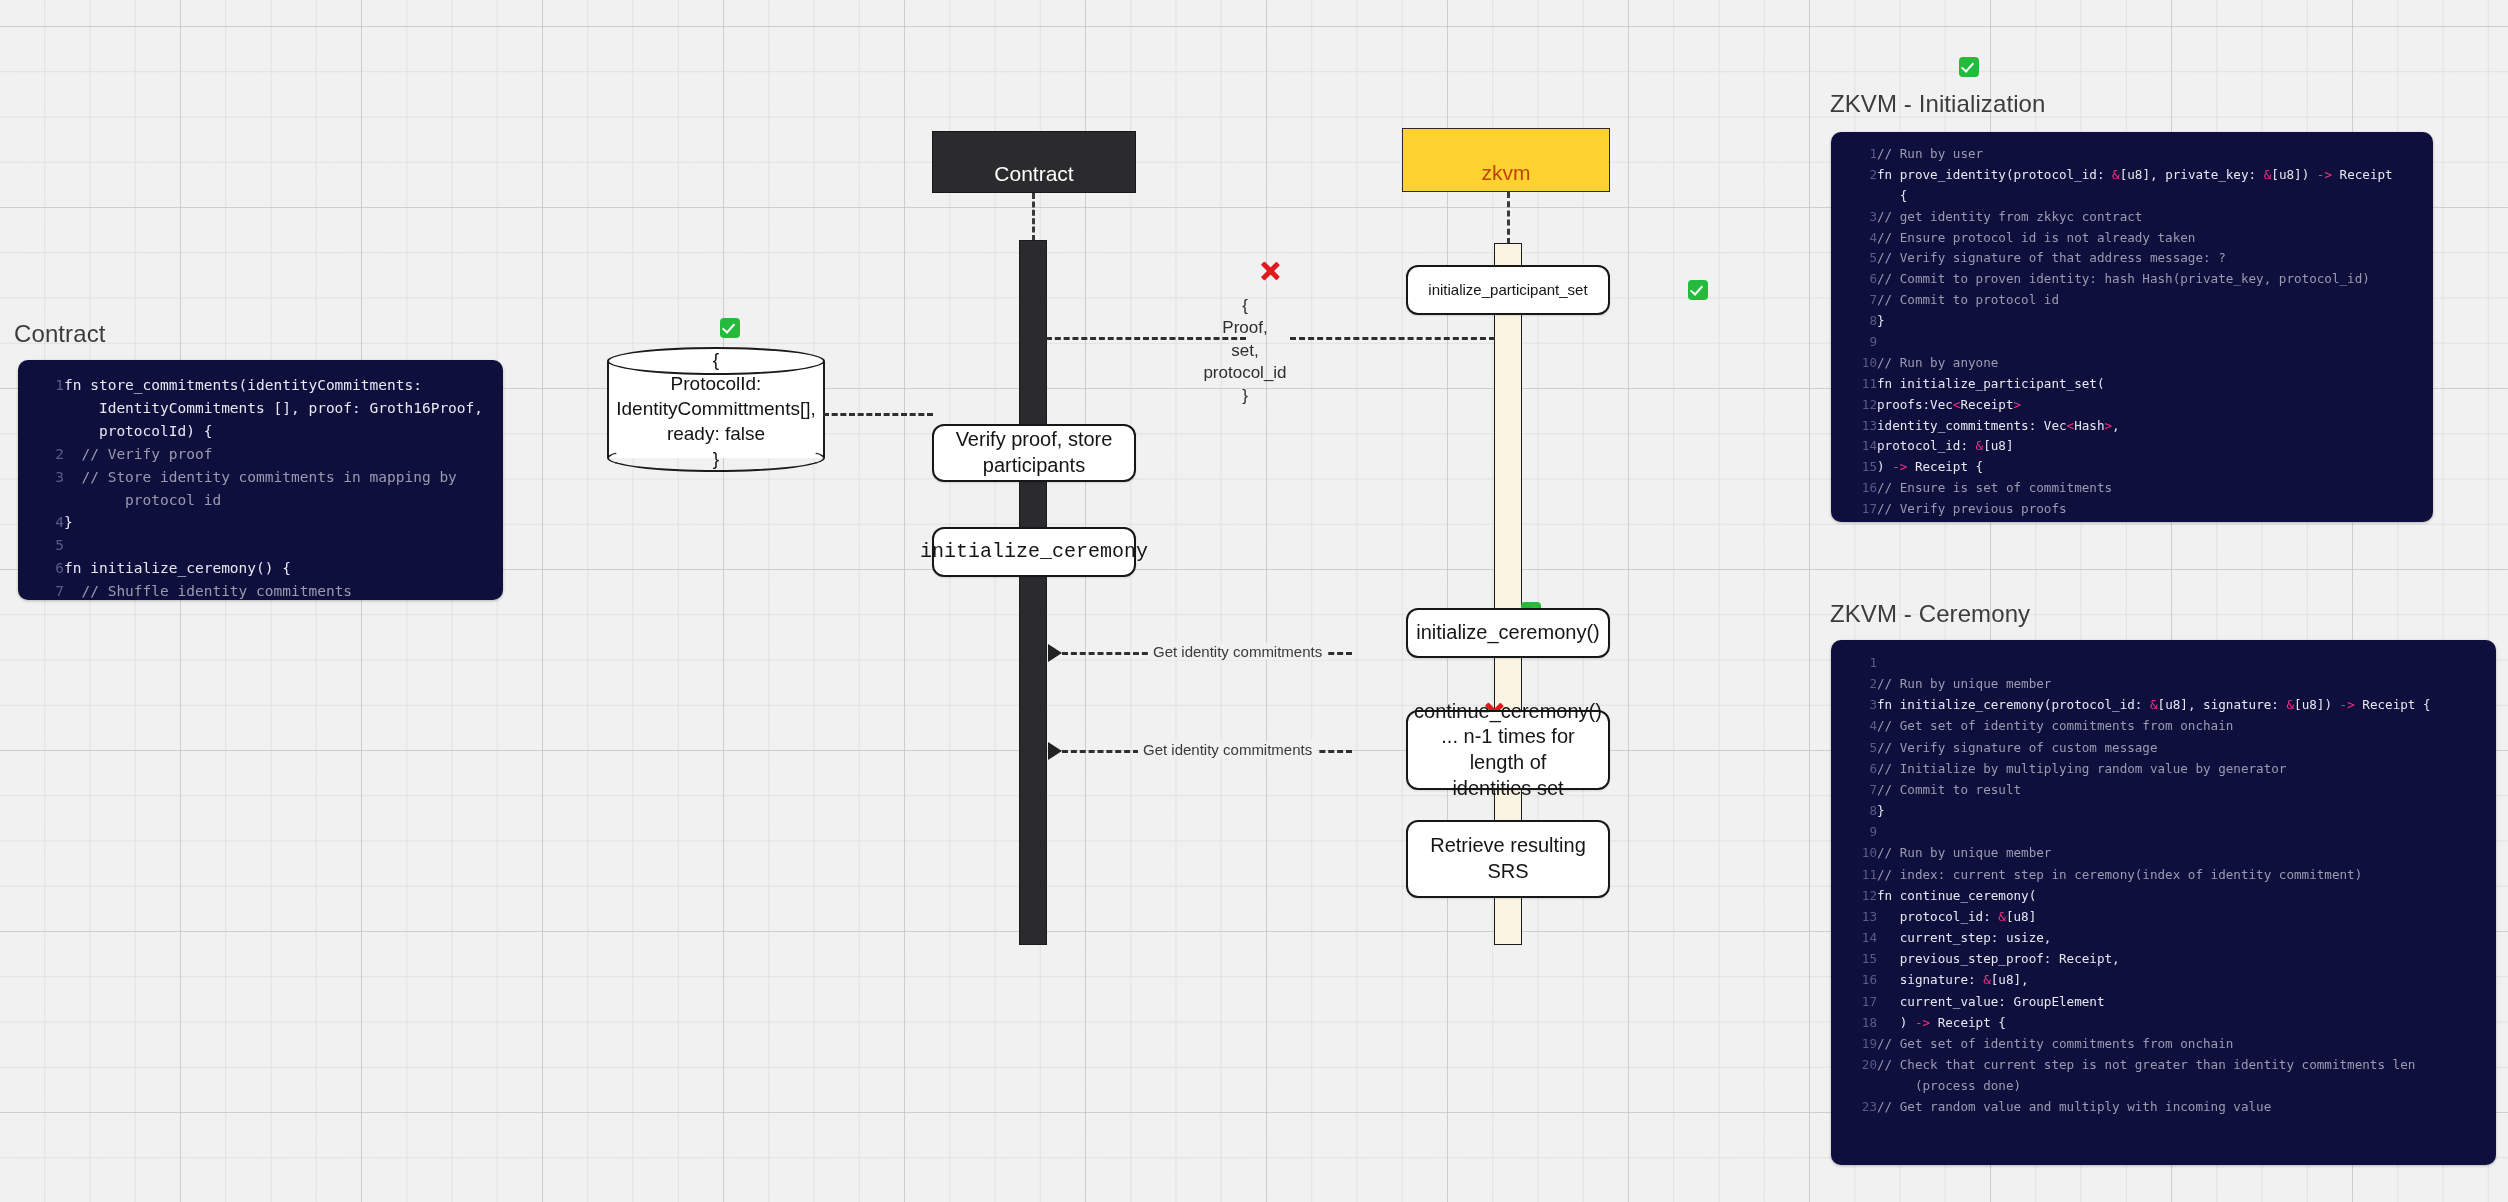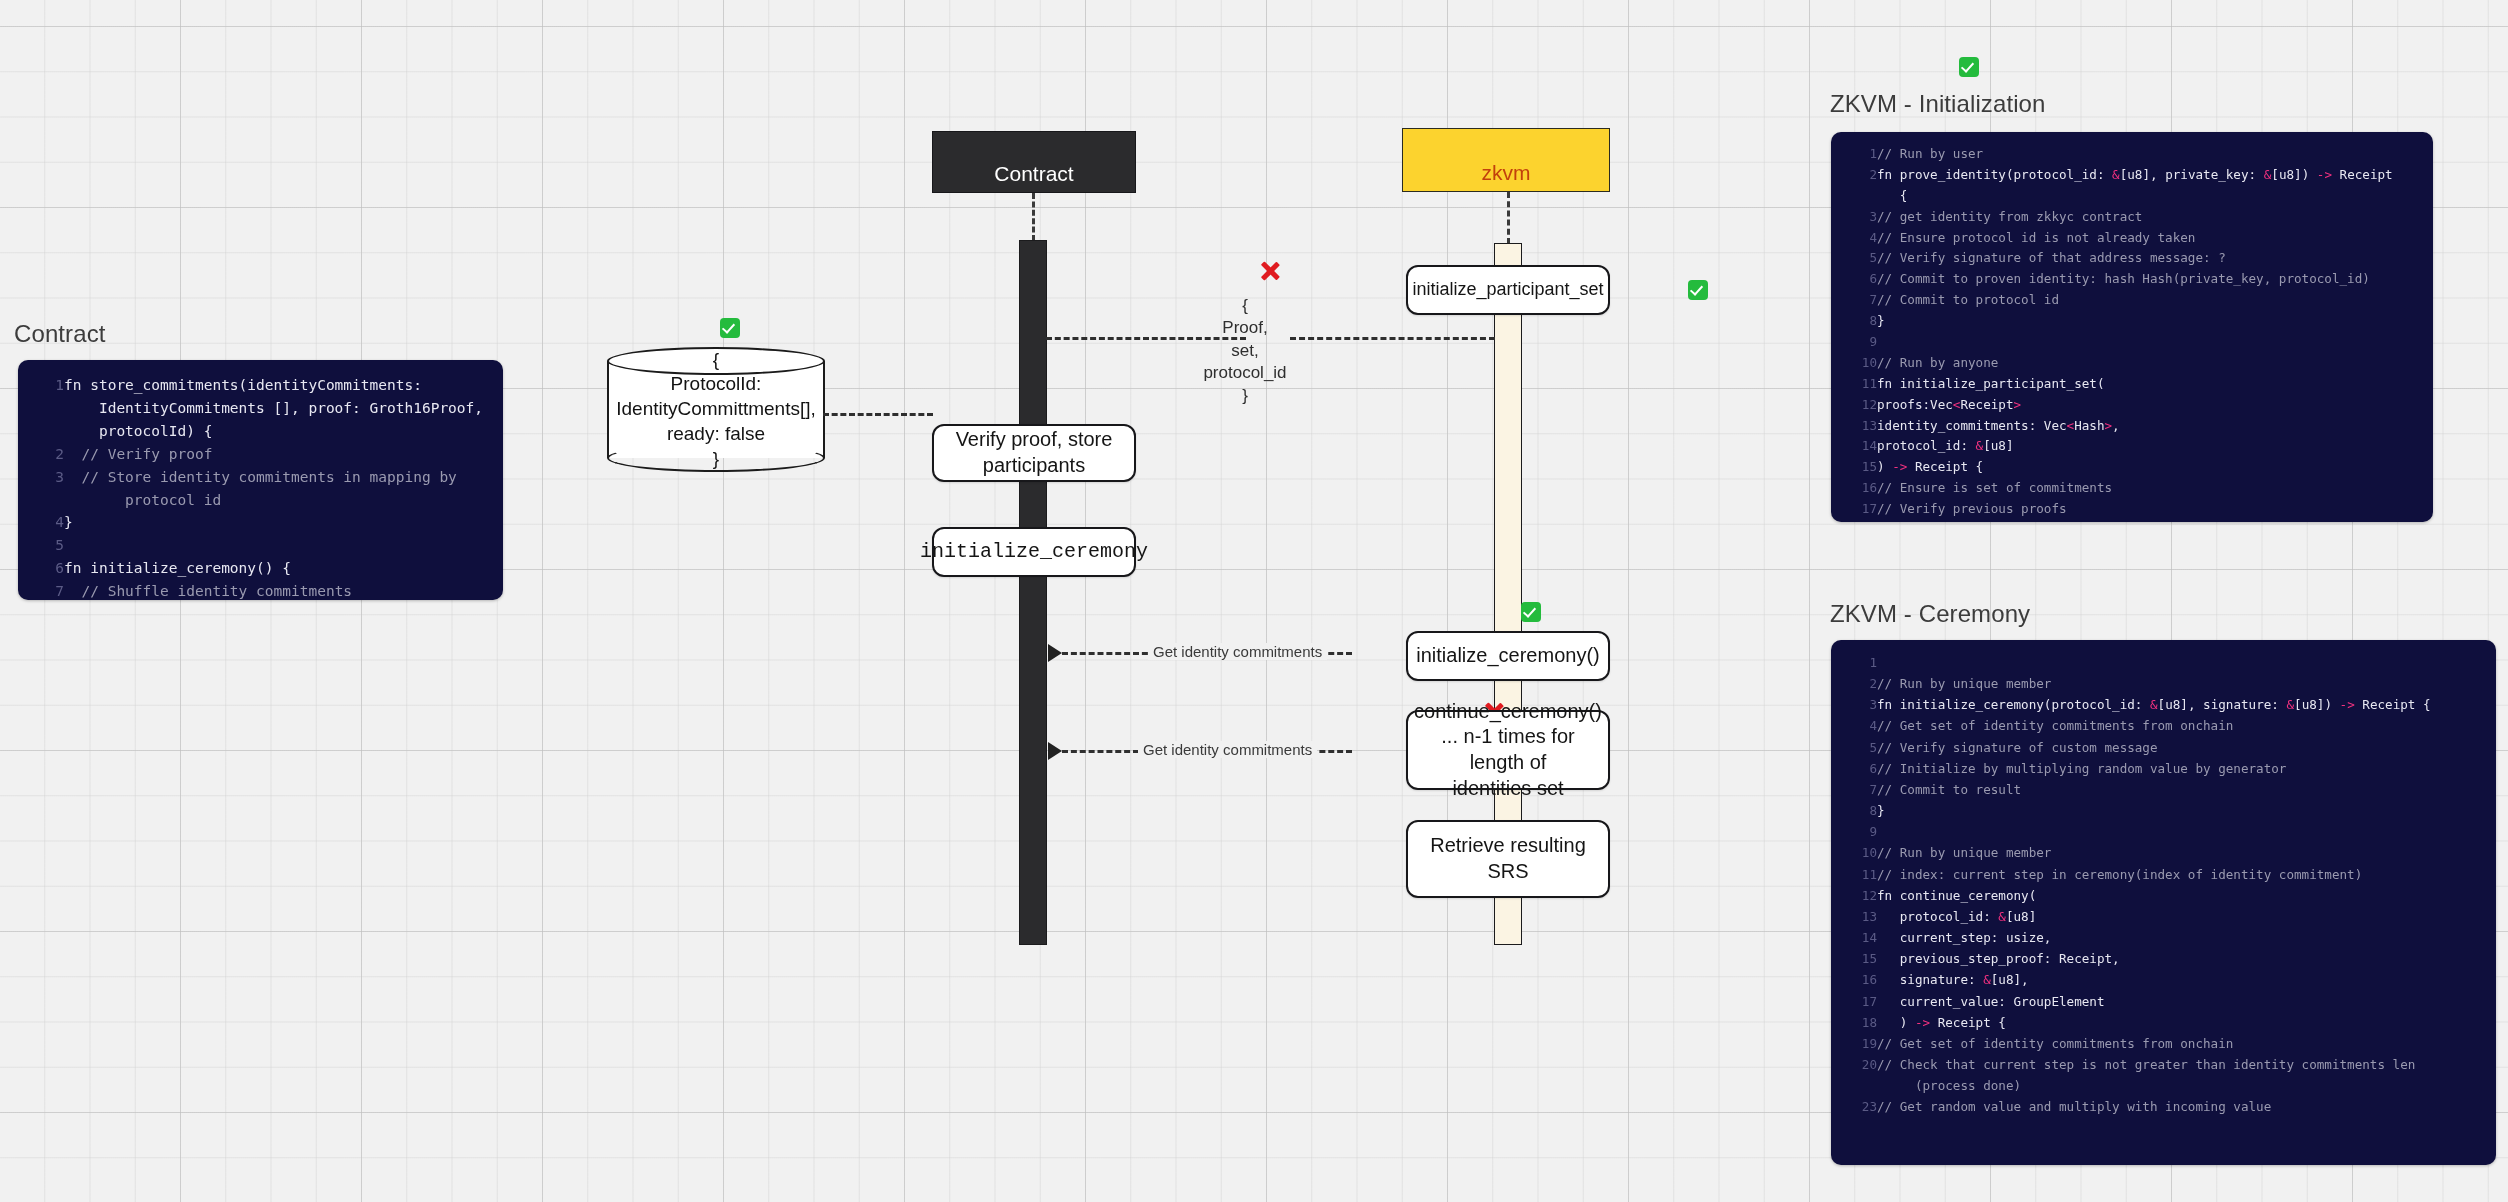--- a/index.html
+++ b/index.html
@@ -217,27 +217,27 @@
 <div class="abs msg-label" style="left:1175px;top:295px;width:140px;">{
 Proof,
 set,
 protocol_id
 }</div>
 <div class="abs hline" style="left:1046px;top:337px;width:200px;"></div>
 <div class="abs hline" style="left:1290px;top:337px;width:205px;"></div>
 
 
 <div class="abs node" style="left:1406px;top:265px;width:204px;height:50px;">
-  <span style="font-size:18px;text-align:right;">initialize_participant_set</span>
+  <span style="font-size:15px;text-align:right;">initialize_participant_set</span>
 </div>
 <div class="abs mark-ok" style="left:1637px;top:278px;"></div>
 
 
 <div class="abs mark-ok" style="left:1446px;top:600px;"></div>
-<div class="abs node" style="left:1406px;top:631px;width:204px;height:50px;">
+<div class="abs node" style="left:1406px;top:608px;width:204px;height:50px;">
   <span>initialize_ceremony()</span>
 </div>
 <div class="abs hline" style="left:1062px;top:652px;width:290px;"></div>
 <div class="abs arrowhead" style="left:1048px;top:644px;transform:rotate(180deg);"></div>
 <div class="abs edge-label" style="left:1148px;top:643px;">Get identity commitments</div>
 
 
 <div class="abs mark-no" style="left:1383px;top:701px;"></div>
 <div class="abs node" style="left:1406px;top:710px;width:204px;height:80px;">
   <span style="white-space:pre-line;">continue_ceremony()

